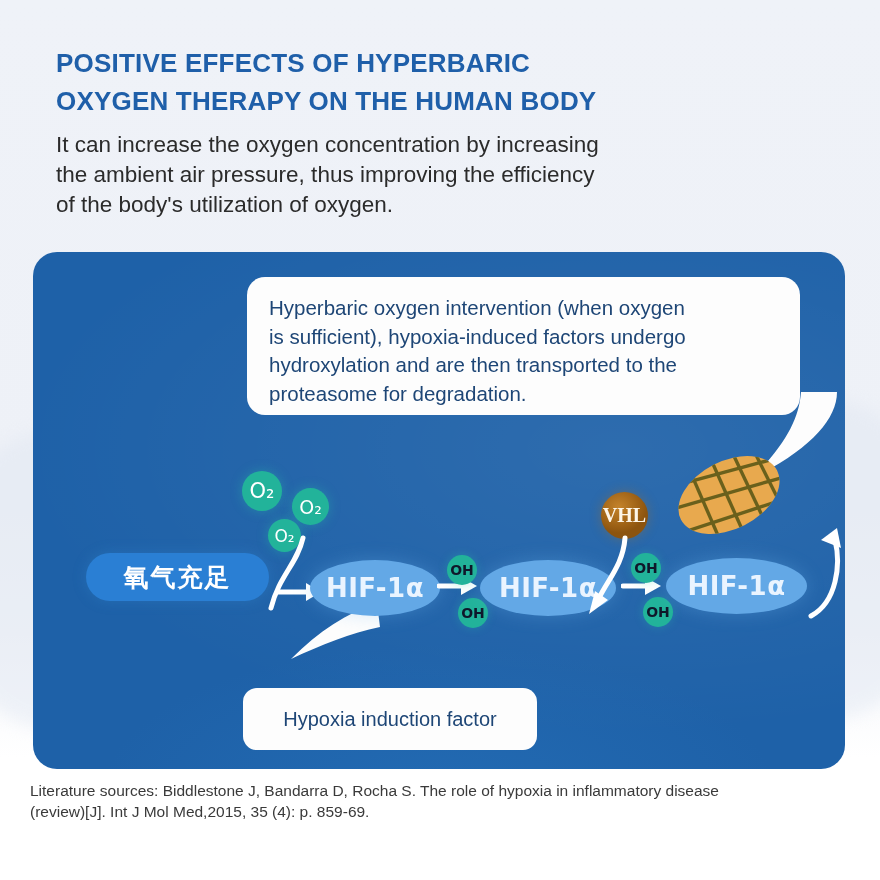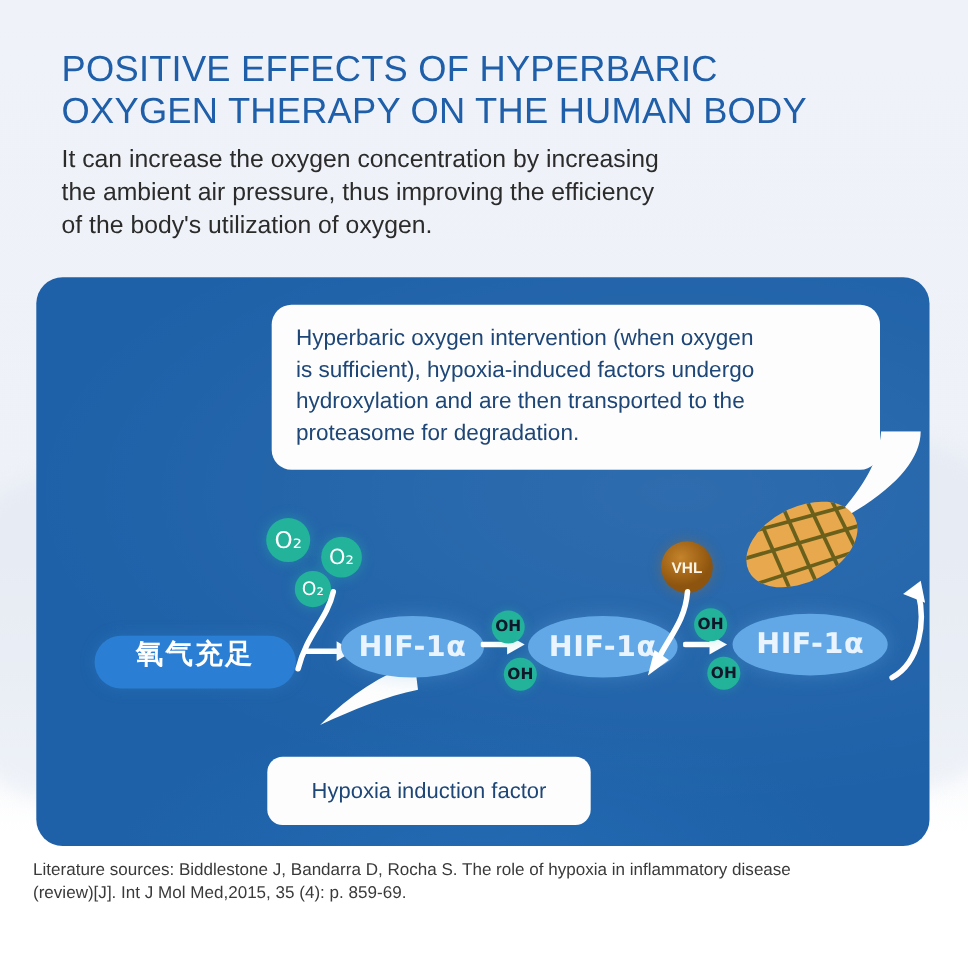--- a/index.html
+++ b/index.html
@@ -34,22 +34,22 @@
 
   
   .header {
     position: absolute;
     left: 56px;
     top: 44px;
     width: 770px;
   }
   .title {
     color: #1f5fa9;
-    font-size: 33px;
-    font-weight: normal;
+    font-size: 26px;
+    font-weight: bold;
     line-height: 38px;
     letter-spacing: .2px;
     margin: 0;
     white-space: pre-line;
   }
   .subtitle {
     margin: 10px 0 0 0;
     color: #2b2b2b;
     font-size: 22.5px;
     line-height: 30px;
@@ -84,21 +84,21 @@
   }
 
   
   .bubble-top {
     position: absolute;
     left: 214px;
     top: 25px;
     width: 553px;
     background: #fdfdfd;
     border-radius: 18px;
-    padding: 17px 22px 19px 22px;
+    padding: 17px 22px 7px 22px;
     box-sizing: border-box;
   }
   .bubble-top .text {
     color: #1e4676;
     font-size: 20.5px;
     line-height: 28.5px;
     white-space: pre-line;
   }
   .tail-top {
     position: absolute;
@@ -134,27 +134,27 @@
     top: 345px;
     width: 110px;
     height: 70px;
     pointer-events: none;
   }
 
   
   .node-pill {
     position: absolute;
     left: 53px;
-    top: 326px;
+    top: 301px;
     width: 183px;
     height: 48px;
     background: #2a7fd4;
     border-radius: 24px;
     display: flex;
-    align-items: flex-start;
+    align-items: center;
     justify-content: center;
     box-shadow: 0 0 14px rgba(60,150,225,.25);
   }
   .node-pill .text {
     color: #ffffff;
     font-size: 25px;
     font-weight: bold;
     letter-spacing: 2px;
     font-family: "DejaVu Sans", sans-serif;
   }
@@ -223,23 +223,23 @@
     height: 47px;
     border-radius: 50%;
     background: radial-gradient(60% 55% at 38% 32%, #c4832b 0%, #9c6014 75%, #8c540f 100%);
     display: flex;
     align-items: center;
     justify-content: center;
     box-shadow: 0 0 12px rgba(170,110,30,.4);
   }
   .vhl .text {
     color: #fdf6e8;
-    font-size: 14px;
-    font-weight: bold;
-    font-family: Liberation Sans, sans-serif;
+    font-size: 20px;
+    font-weight: bold;
+    font-family: Liberation Serif, serif;
   }
 
   .proteasome {
     position: absolute;
     left: 638px;
     top: 199px;
     width: 116px;
     height: 88px;
     pointer-events: none;
   }

